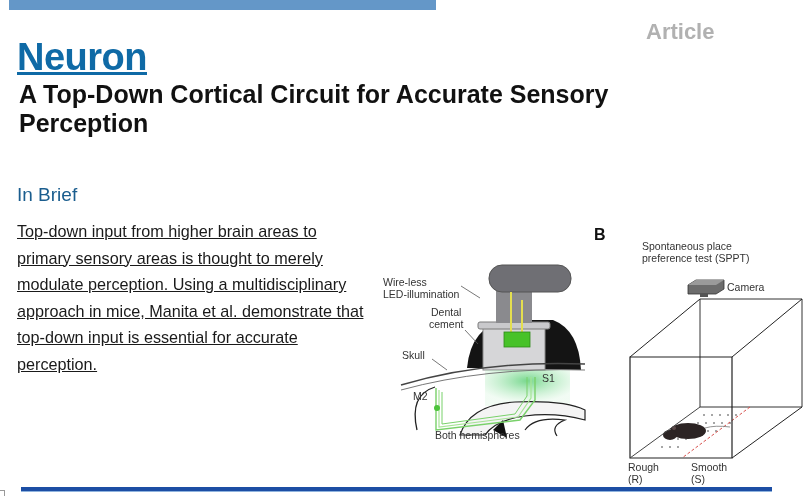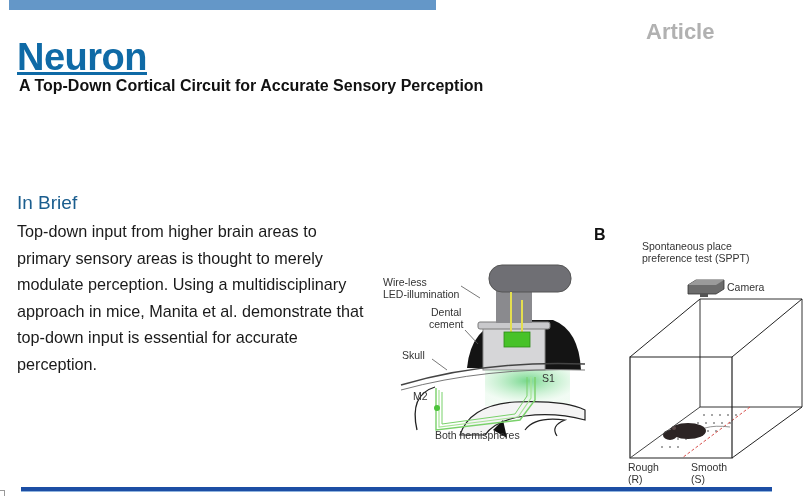--- a/index.html
+++ b/index.html
@@ -14,30 +14,30 @@
     }
     .article-label {
       position: absolute; left: 634px; top: 19px;
       font-size: 22px; font-weight: bold; color: #b1b1b1; margin-left: 12px;
     }
     .journal-logo {
       position: absolute; left: 17px; top: 36px;
       font-size: 38px; font-weight: bold; color: #0f6aa6; letter-spacing: -0.5px; text-decoration: underline;
     }
     .title {
-      position: absolute; left: 19px; top: 71px; width: 700px;
-      font-size: 16px; font-weight: bold; color: #111; line-height: 29px;
+      position: absolute; left: 19px; top: 80px; width: 700px;
+      font-size: 25px; font-weight: bold; color: #111; line-height: 29px;
     }
     .brief-heading {
-      position: absolute; left: 17px; top: 192px;
+      position: absolute; left: 17px; top: 184px;
       font-size: 19px; color: #1a5d8e;
     }
     .brief-text {
       position: absolute; left: 17px; top: 218px; width: 350px;
-      font-size: 16.2px; color: #1a1a1a; line-height: 26.5px;
+      font-size: 16.2px; color: #1a1a1a; line-height: 26.5px; text-decoration: underline;
     }
     .panel-b-label {
       position: absolute; left: 594px; top: 226px;
       font-size: 16px; font-weight: bold; color: #111;
     }
     .fig-text { font-family: "Liberation Sans", sans-serif; fill: #333; font-size: 10.5px; }
     .bottom-rule {
       position: absolute; left: 21px; top: 487px; width: 751px; height: 4px;
       background: #1c4ea4;
       box-shadow: 0 1px 0 #8fb3de;

